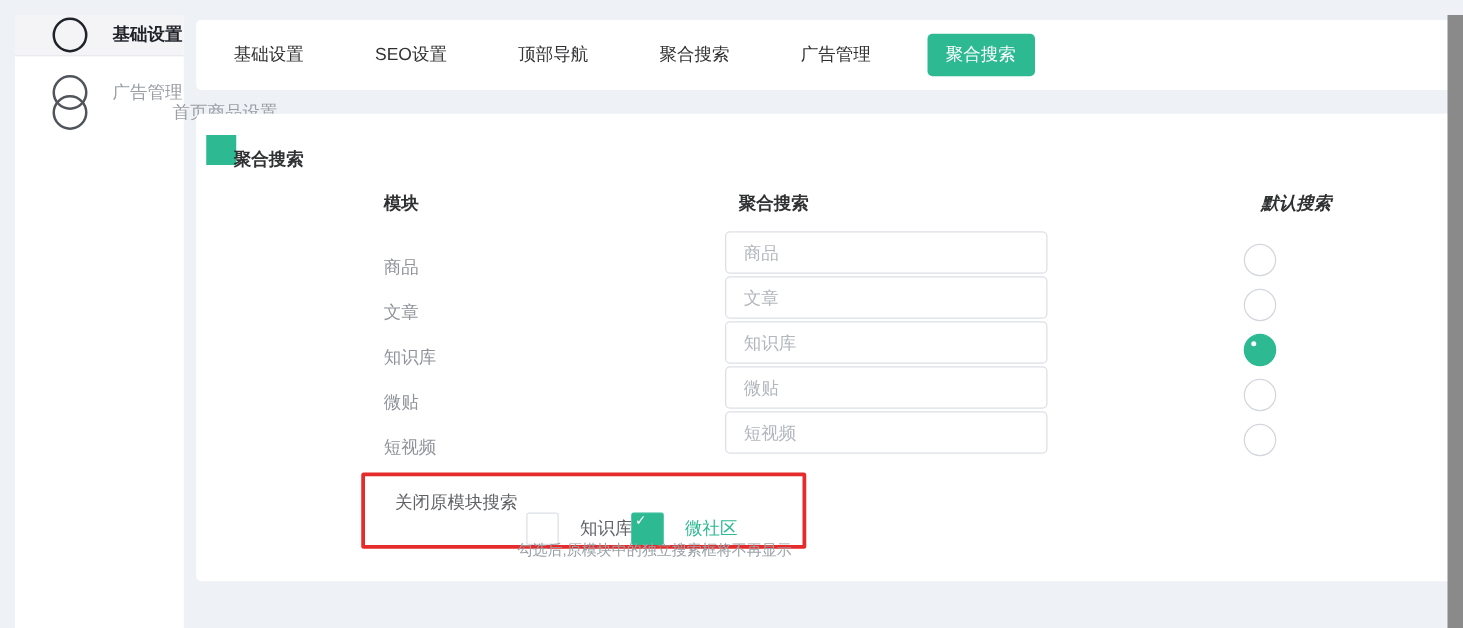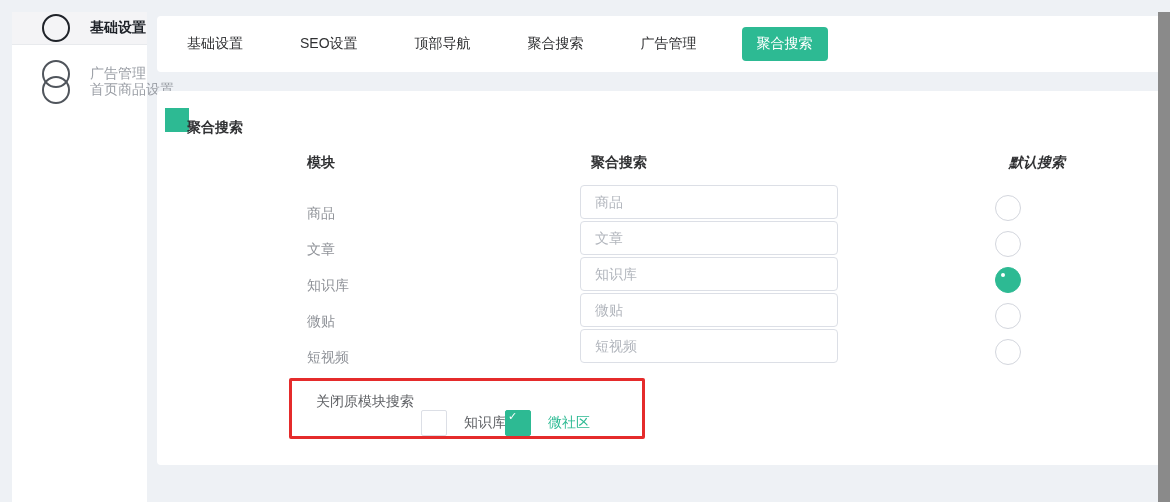--- a/index.html
+++ b/index.html
@@ -16,21 +16,21 @@
   .side-item { position:absolute; left:0; width:135px; height:32px; display:flex; align-items:center; cursor:pointer; }
   .side-item .ring {
     width:11px; height:11px; border-radius:50%;
     border:2px solid #50555c; margin-left:18px; flex:0 0 auto;
   }
   .side-item .side-label { margin-left:8px; color:#9a9ea5; white-space:nowrap; }
   .side-item.active { top:0; height:33px; background:#f4f4f6; border-bottom:1px solid #e8eaed; }
   .side-item.active .ring { border-color:#1f2329; }
   .side-item.active .side-label { color:#1f2329; font-weight:bold; }
   .side-item.i1 { top:38px;margin-top:8px; }
-  .side-item.i2 { top:62px; }
+  .side-item.i2 { top:62px;gap:48px; }
   
   .tab-card {
     position:absolute; left:145px; top:4px; width:1023px; height:56px;
     background:#ffffff; border-radius:4px;
     display:flex; align-items:center; padding-left:18px; gap:33px;
   }
   .tab { color:#303133; white-space:nowrap; cursor:pointer; }
   .tab.active {
     background:var(--green); color:#ffffff;
     padding:8px 15px; border-radius:4px;
@@ -146,16 +146,17 @@
 
   <div class="cb-group g1">
     <span class="cb"></span>
     <span class="cb-label">知识库</span>
   </div>
   <div class="cb-group g2 checked">
     <span class="cb"></span>
     <span class="cb-label">微社区</span>
   </div>
 
+  <div class="help-text">勾选后,原模块中的独立搜索框将不再显示</div>
 </div>
 
 <div class="scrollbar-line"></div>
 <div class="bottom-strip"></div>
 
 </body></html>

